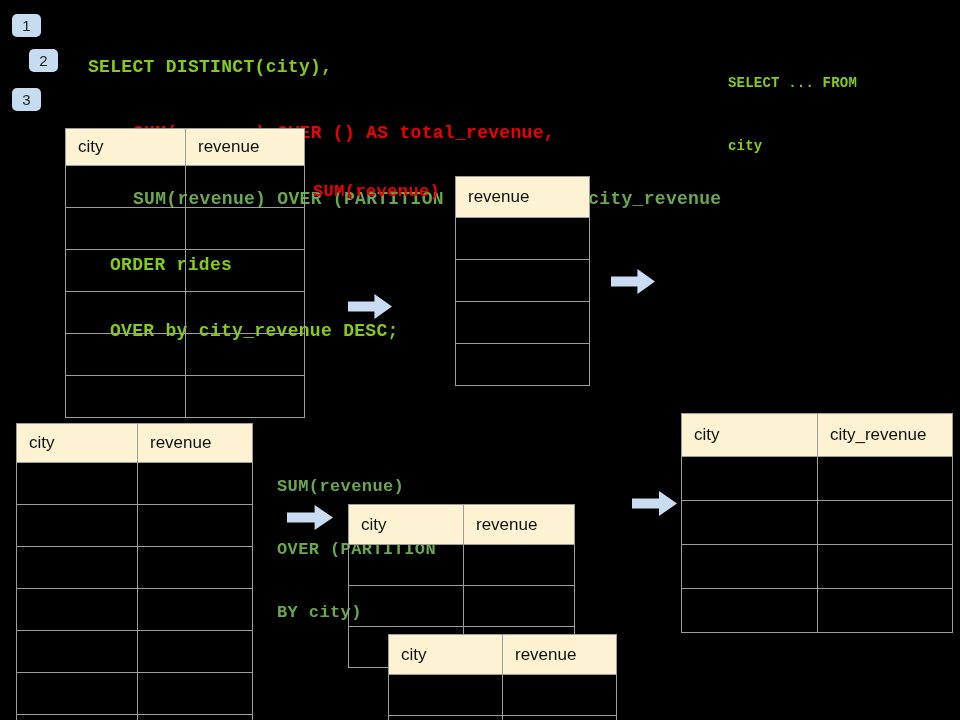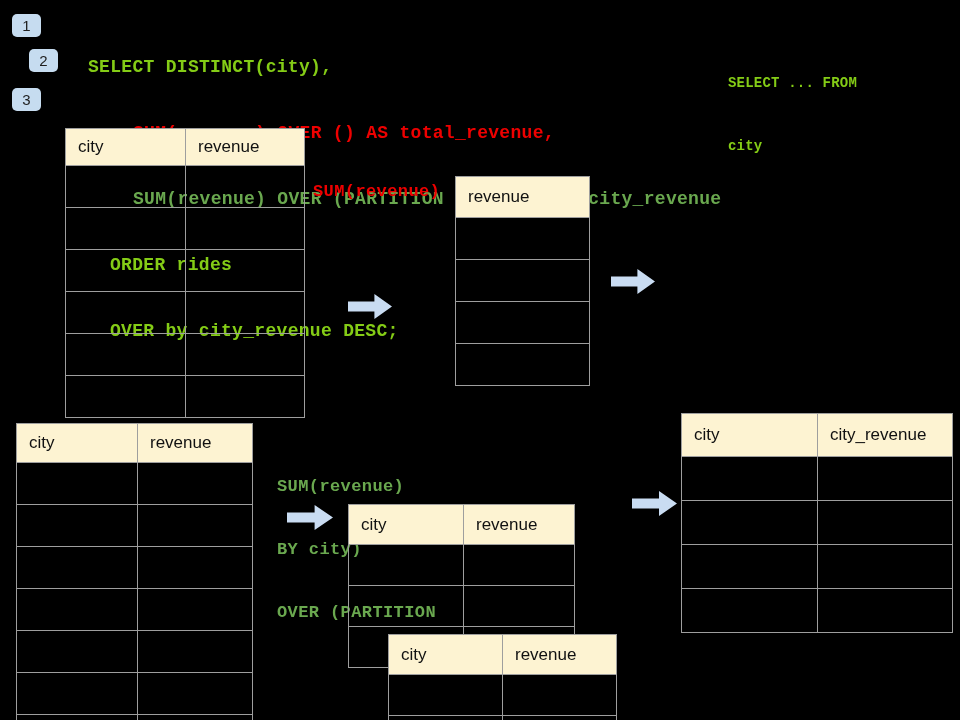--- a/index.html
+++ b/index.html
@@ -130,22 +130,22 @@
   <div>SELECT ... FROM</div>
   <div>city</div>
 </div>
 
 <div id="annot-total" class="mono" data-color="red">
   <div>SUM(revenue)</div>
 </div>
 
 <div id="annot-partition" class="mono" data-color="green">
   <div>SUM(revenue)</div>
+  <div>OVER (PARTITION</div>
   <div>BY city)</div>
-  <div>OVER (PARTITION</div>
 </div>
 
 <table class="dtable" id="t-source-top">
   <colgroup>
       <col class="c1">
       <col>
     </colgroup>
 <thead>
       <tr>
         <th>city</th>

